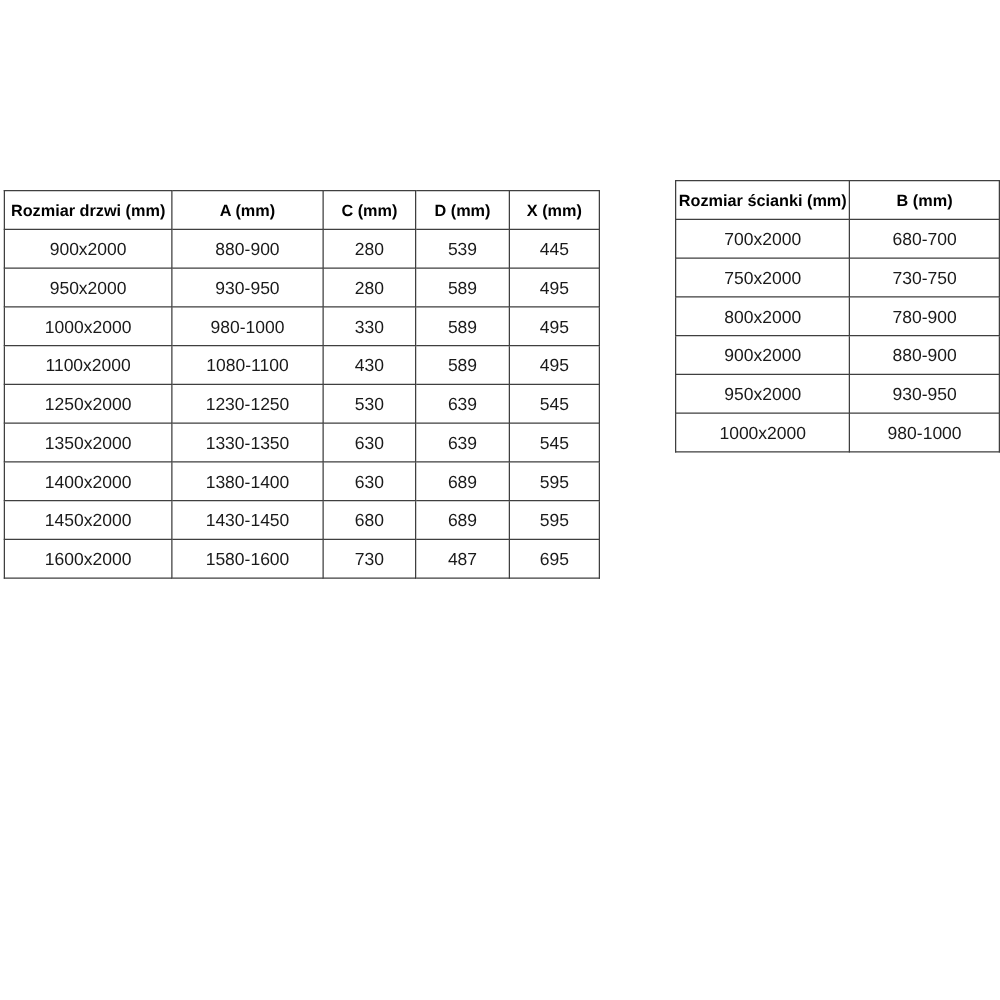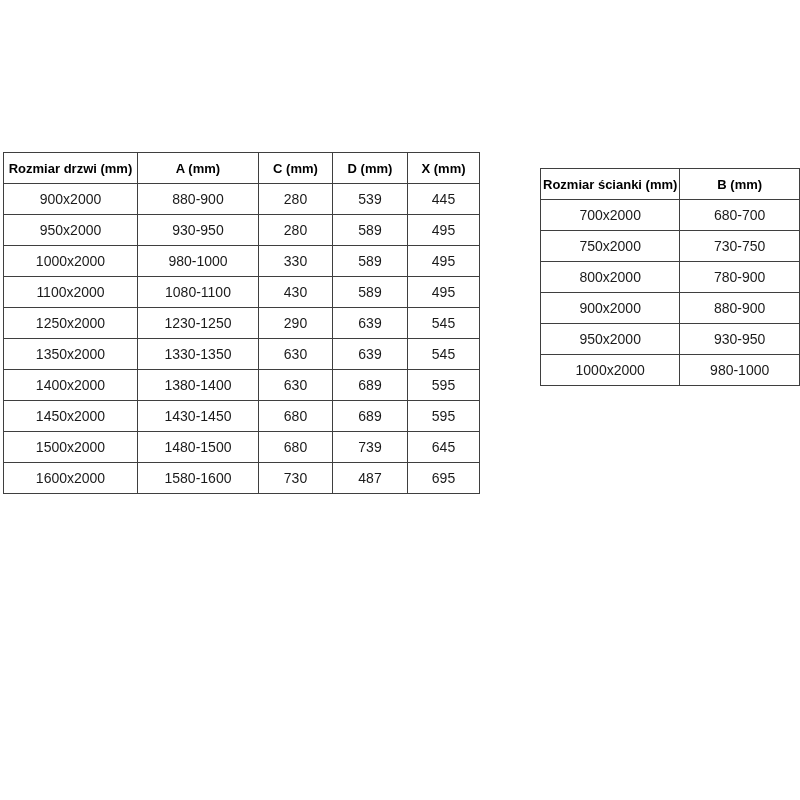--- a/index.html
+++ b/index.html
@@ -35,21 +35,21 @@
     font-size: 13px;
     font-weight: bold;
     color: #000000;
   }
   table.spec td {
     font-size: 14px;
     font-weight: normal;
     color: #1a1a1a;
   }
   #door-table { left: 3px; top: 152px; }
-  #wall-table { left: 540px; top: 168px; padding-left: 16px; }
+  #wall-table { left: 540px; top: 144px; padding-left: 16px; }
 </style>
 </head>
 <body>
 
 <div class="canvas">
 
   <table class="spec" id="door-table">
     <colgroup>
       <col style="width:134px">
       <col style="width:121px">
@@ -91,21 +91,21 @@
         <tr>
           <td>1100x2000</td>
           <td>1080-1100</td>
           <td>430</td>
           <td>589</td>
           <td>495</td>
         </tr>
         <tr>
           <td>1250x2000</td>
           <td>1230-1250</td>
-          <td>290</td>
+          <td>530</td>
           <td>639</td>
           <td>545</td>
         </tr>
         <tr>
           <td>1350x2000</td>
           <td>1330-1350</td>
           <td>630</td>
           <td>639</td>
           <td>545</td>
         </tr>
@@ -115,27 +115,20 @@
           <td>630</td>
           <td>689</td>
           <td>595</td>
         </tr>
         <tr>
           <td>1450x2000</td>
           <td>1430-1450</td>
           <td>680</td>
           <td>689</td>
           <td>595</td>
-        </tr>
-        <tr>
-          <td>1500x2000</td>
-          <td>1480-1500</td>
-          <td>680</td>
-          <td>739</td>
-          <td>645</td>
         </tr>
         <tr>
           <td>1600x2000</td>
           <td>1580-1600</td>
           <td>730</td>
           <td>487</td>
           <td>695</td>
         </tr>
       </tbody>
   </table>

